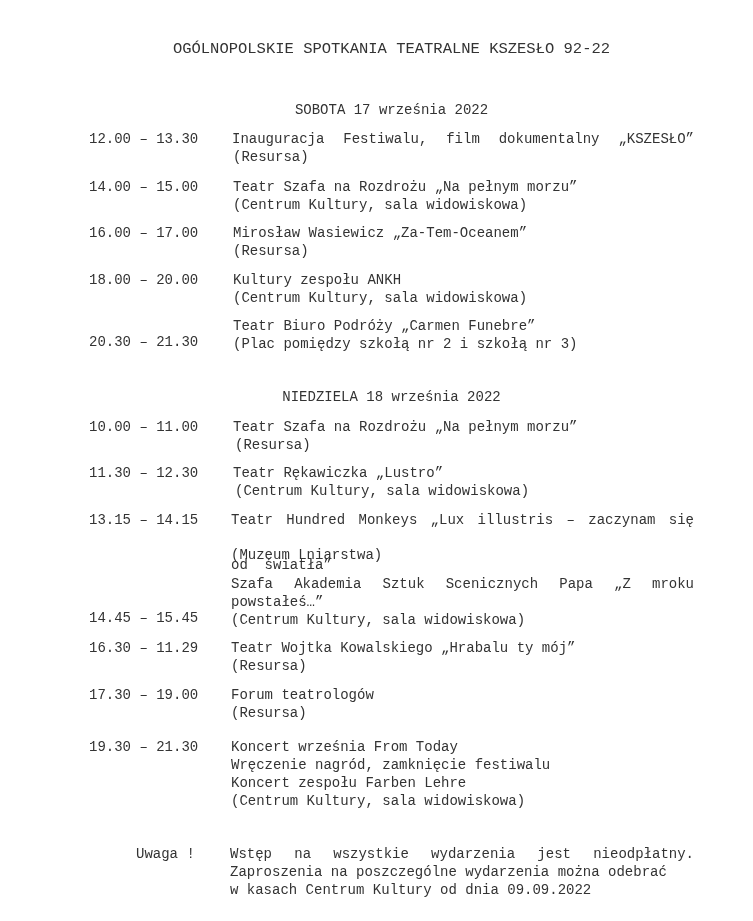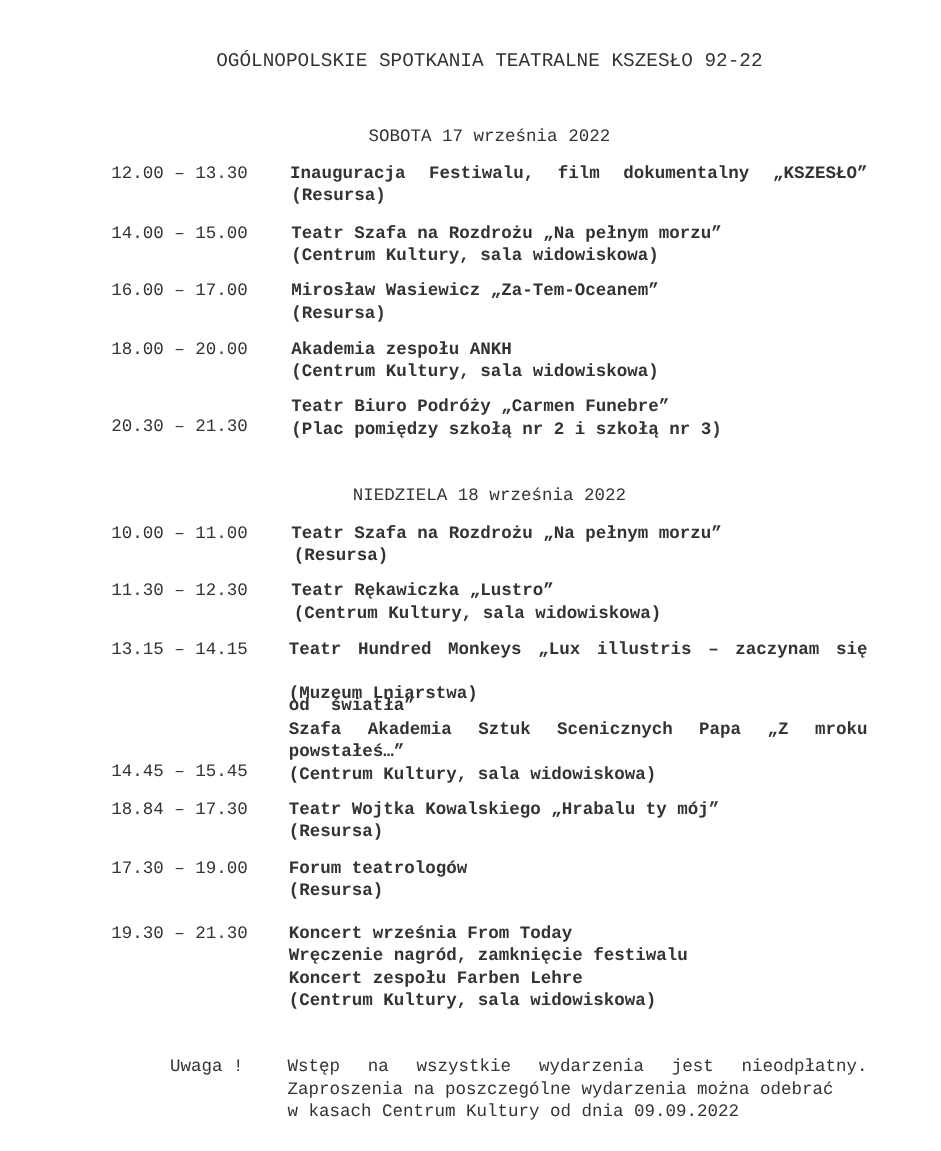--- a/index.html
+++ b/index.html
@@ -5,21 +5,21 @@
     html, body { margin: 0; padding: 0; background: #ffffff; }
     body {
       width: 753px; height: 921px; position: relative; overflow: hidden;
       font-family: "Liberation Mono", "DejaVu Sans Mono", monospace;
       font-size: 14px; color: #333333;
     }
     .abs { position: absolute; white-space: pre; line-height: 18px; }
     #title { left: 0; width: 783px; top: 38px; text-align: center; font-size: 15.5px; line-height: 22px; }
     .day { left: 0; width: 783px; text-align: center; }
     .time { left: 89px; }
-    .desc { left: 233px; font-weight: bold; }
+    .desc { left: 233px; }
   </style>
 </head>
 <body>
 
 <div>
   <div class="abs" id="title">OGÓLNOPOLSKIE SPOTKANIA TEATRALNE KSZESŁO 92-22</div>
 
   <div class="abs day" style="top:101px">SOBOTA 17 września 2022</div>
 
   <div>
@@ -35,21 +35,21 @@
   </div>
 
   <div>
     <div class="abs time" style="top:224px">16.00 – 17.00</div>
     <div class="abs desc" style="top:224px">Mirosław Wasiewicz „Za-Tem-Oceanem”</div>
     <div class="abs desc" style="top:242px">(Resursa)</div>
   </div>
 
   <div>
     <div class="abs time" style="top:271px">18.00 – 20.00</div>
-    <div class="abs desc" style="top:271px">Akademia zespołu ANKH</div>
+    <div class="abs desc" style="top:271px">Kultury zespołu ANKH</div>
     <div class="abs desc" style="top:289px">(Centrum Kultury, sala widowiskowa)</div>
   </div>
 
   <div>
     <div class="abs time" style="top:333px">20.30 – 21.30</div>
     <div class="abs desc" style="top:317px">Teatr Biuro Podróży „Carmen Funebre”</div>
     <div class="abs desc" style="top:335px">(Plac pomiędzy szkołą nr 2 i szkołą nr 3)</div>
   </div>
 
   <div class="abs day" style="top:388px">NIEDZIELA 18 września 2022</div>
@@ -74,21 +74,21 @@
   </div>
 
   <div>
     <div class="abs time" style="top:609px">14.45 – 15.45</div>
     <div class="abs desc" style="top:575px;left:231px;width:463px;white-space:normal;text-align:justify;text-align-last:justify">Szafa Akademia Sztuk Scenicznych Papa „Z mroku</div>
     <div class="abs desc" style="top:593px;left:231px">powstałeś…”</div>
     <div class="abs desc" style="top:611px;left:231px">(Centrum Kultury, sala widowiskowa)</div>
   </div>
 
   <div>
-    <div class="abs time" style="top:639px">18.84 – 17.30</div>
+    <div class="abs time" style="top:639px">16.30 – 11.29</div>
     <div class="abs desc" style="top:639px;left:231px">Teatr Wojtka Kowalskiego „Hrabalu ty mój”</div>
     <div class="abs desc" style="top:657px;left:231px">(Resursa)</div>
   </div>
 
   <div>
     <div class="abs time" style="top:686px">17.30 – 19.00</div>
     <div class="abs desc" style="top:686px;left:231px">Forum teatrologów</div>
     <div class="abs desc" style="top:704px;left:231px">(Resursa)</div>
   </div>
 

